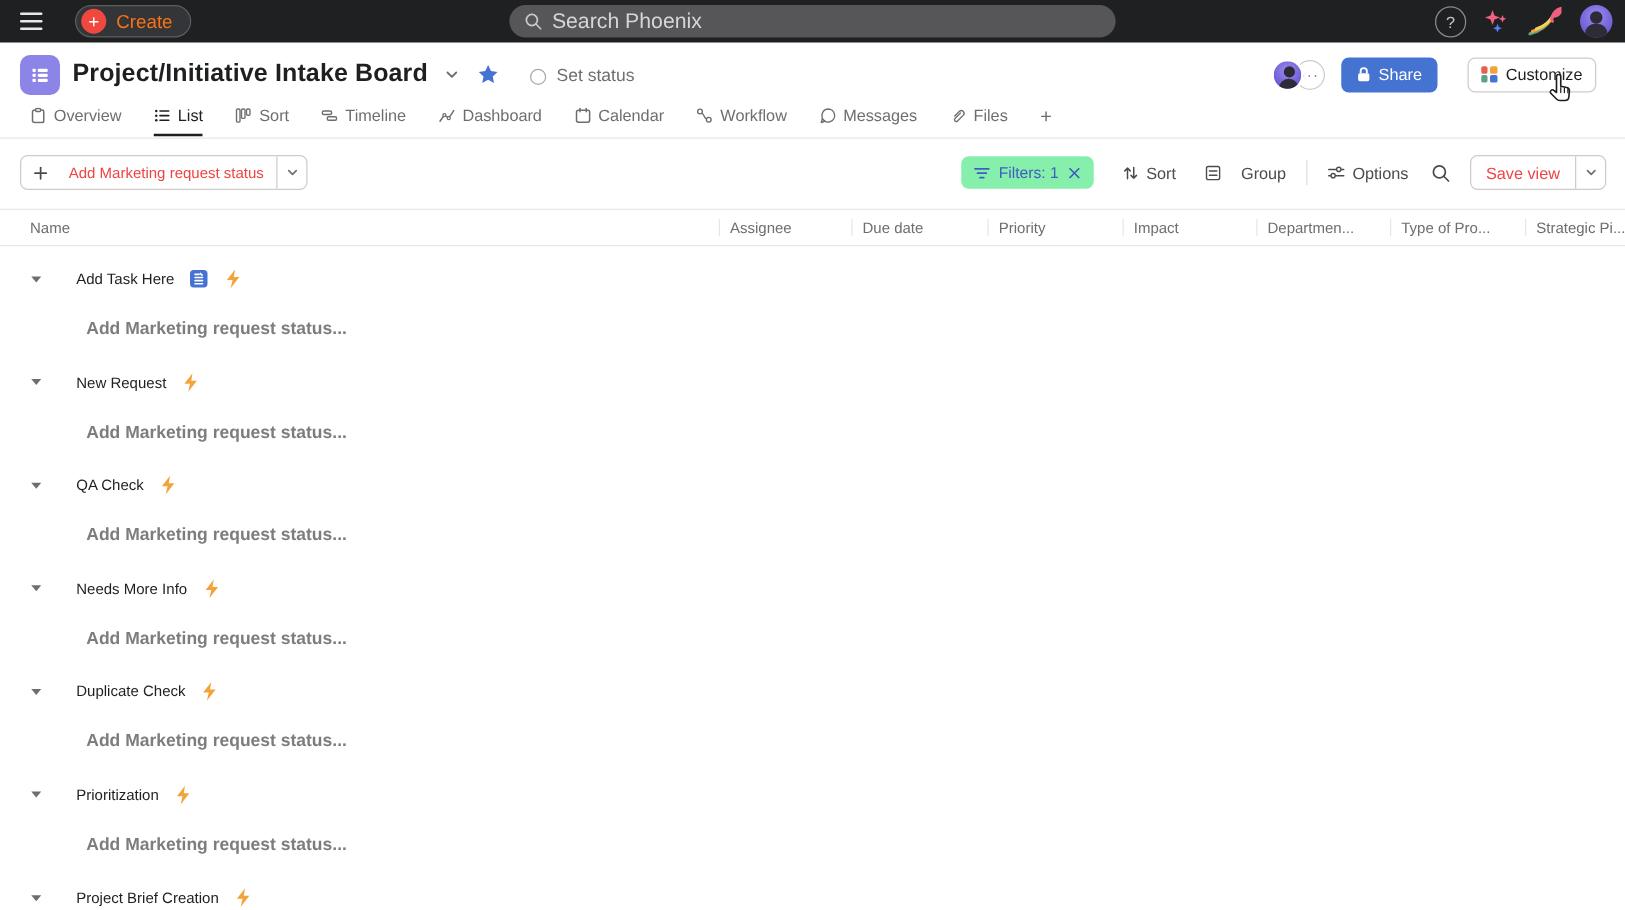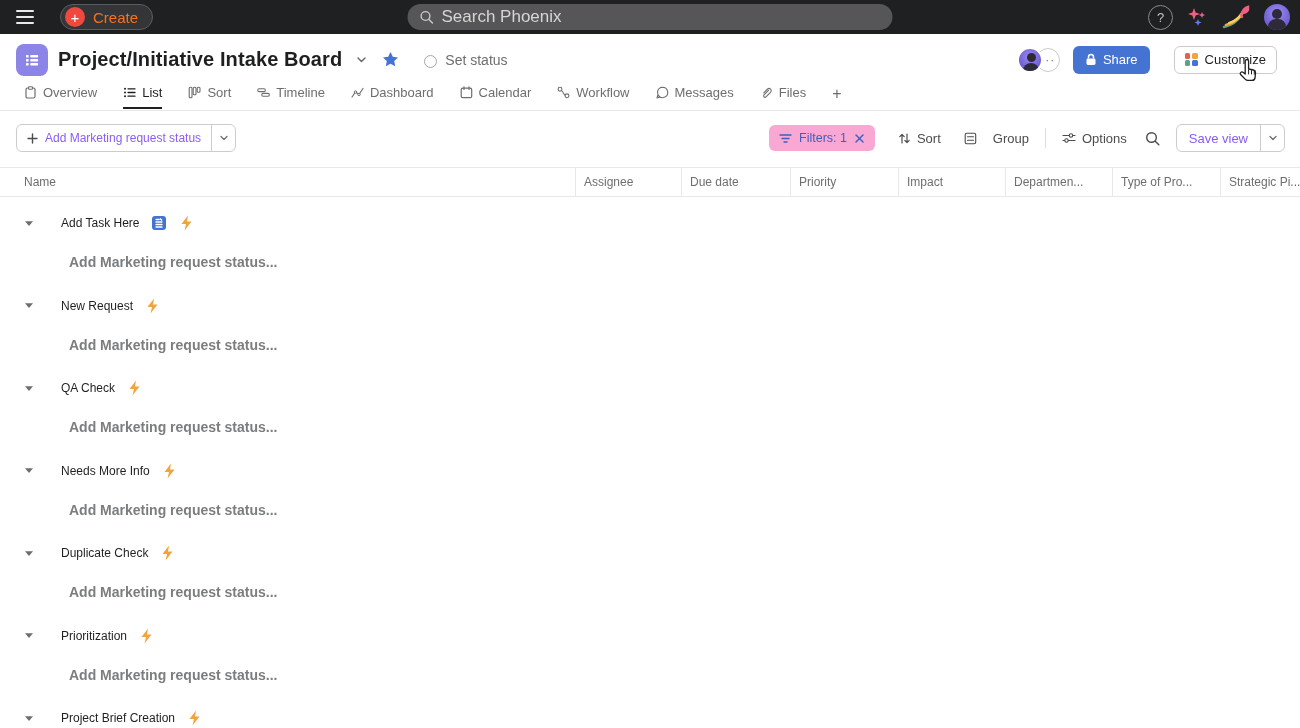--- a/index.html
+++ b/index.html
@@ -62,35 +62,35 @@
   .tab { display:flex; align-items:center; gap:6px; font-size:13px; color:#6d6e6f;
     padding-bottom:7px; cursor:pointer; border-bottom:2px solid transparent; }
   .tab.active { color:#1e1f21; font-weight:500; border-bottom-color:#1e1f21; }
   .tab svg { flex:none; }
   .tab-plus { color:#6d6e6f; font-size:16px; cursor:pointer; padding-bottom:6px; }
 
   
   .toolbar { margin-top:12px; height:30px; display:flex; align-items:center; padding:0 15px 0 16px; }
   .split-btn { display:flex; align-items:stretch; height:28px; border:1px solid #cfcbca; border-radius:6px;
     background:#fff; overflow:hidden; cursor:pointer; }
-  .split-main { display:flex; align-items:center; gap:7px; padding:0 10px; font-size:12px; color:#8b5cf6;justify-content:space-between; }
+  .split-main { display:flex; align-items:center; gap:17px; padding:0 10px; font-size:12px; color:#ef4444;justify-content:space-between; }
   .split-chev { display:flex; align-items:center; justify-content:center; width:24px; border-left:1px solid #cfcbca; }
   .toolbar-right { margin-left:auto; display:flex; align-items:center; }
   .filters-pill { display:flex; align-items:center; gap:7px; height:26px; padding:0 10px;
-    background:#f9a8d4; border-radius:6px; color:#3e5ec0; font-size:12.5px; font-weight:500; cursor:pointer; }
+    background:#86efac; border-radius:6px; color:#3e5ec0; font-size:12.5px; font-weight:500; cursor:pointer; }
   .tb-item { display:flex; align-items:center; gap:6px; font-size:13px; color:#4b4c4e; cursor:pointer; }
   .tb-item.sort { margin-left:23px; } .tb-item.group { margin-left:23px;gap:16px; }
   .tb-div { width:1px; height:20px; background:#dedddc; margin:0 16px; }
   .tb-search { margin-left:18px; display:flex; cursor:pointer; }
   .saveview { margin-left:16px; }
   .saveview .split-main { font-size:13px; padding:0 12px; }
 
   
   .thead { margin-top:14px; height:30px; display:flex; border-top:1px solid #e8e7e6; border-bottom:1px solid #e8e7e6;
-    font-size:12px; color:#6d6e6f; }
+    font-size:12px; color:#6d6e6f;align-items:center; }
   .th { display:flex; align-items:center; padding-left:8px; border-left:1px solid #e8e7e6; white-space:nowrap; overflow:hidden; }
   .th-name { width:575px; padding-left:24px; border-left:none; }
   .th-assignee{ width:106px; } .th-due{ width:109px; } .th-priority{ width:108px; }
   .th-impact{ width:107px; } .th-dept{ width:107px; } .th-type{ width:108px; } .th-strat{ flex:1; }
 
   
   .list-body { padding-top:12px; }
   .section { margin-bottom:15.5px; }
   .sec-head { height:28px; display:flex; align-items:center; padding-left:24px; }
   .disclose { width:16px; display:flex; align-items:center; cursor:pointer; }

